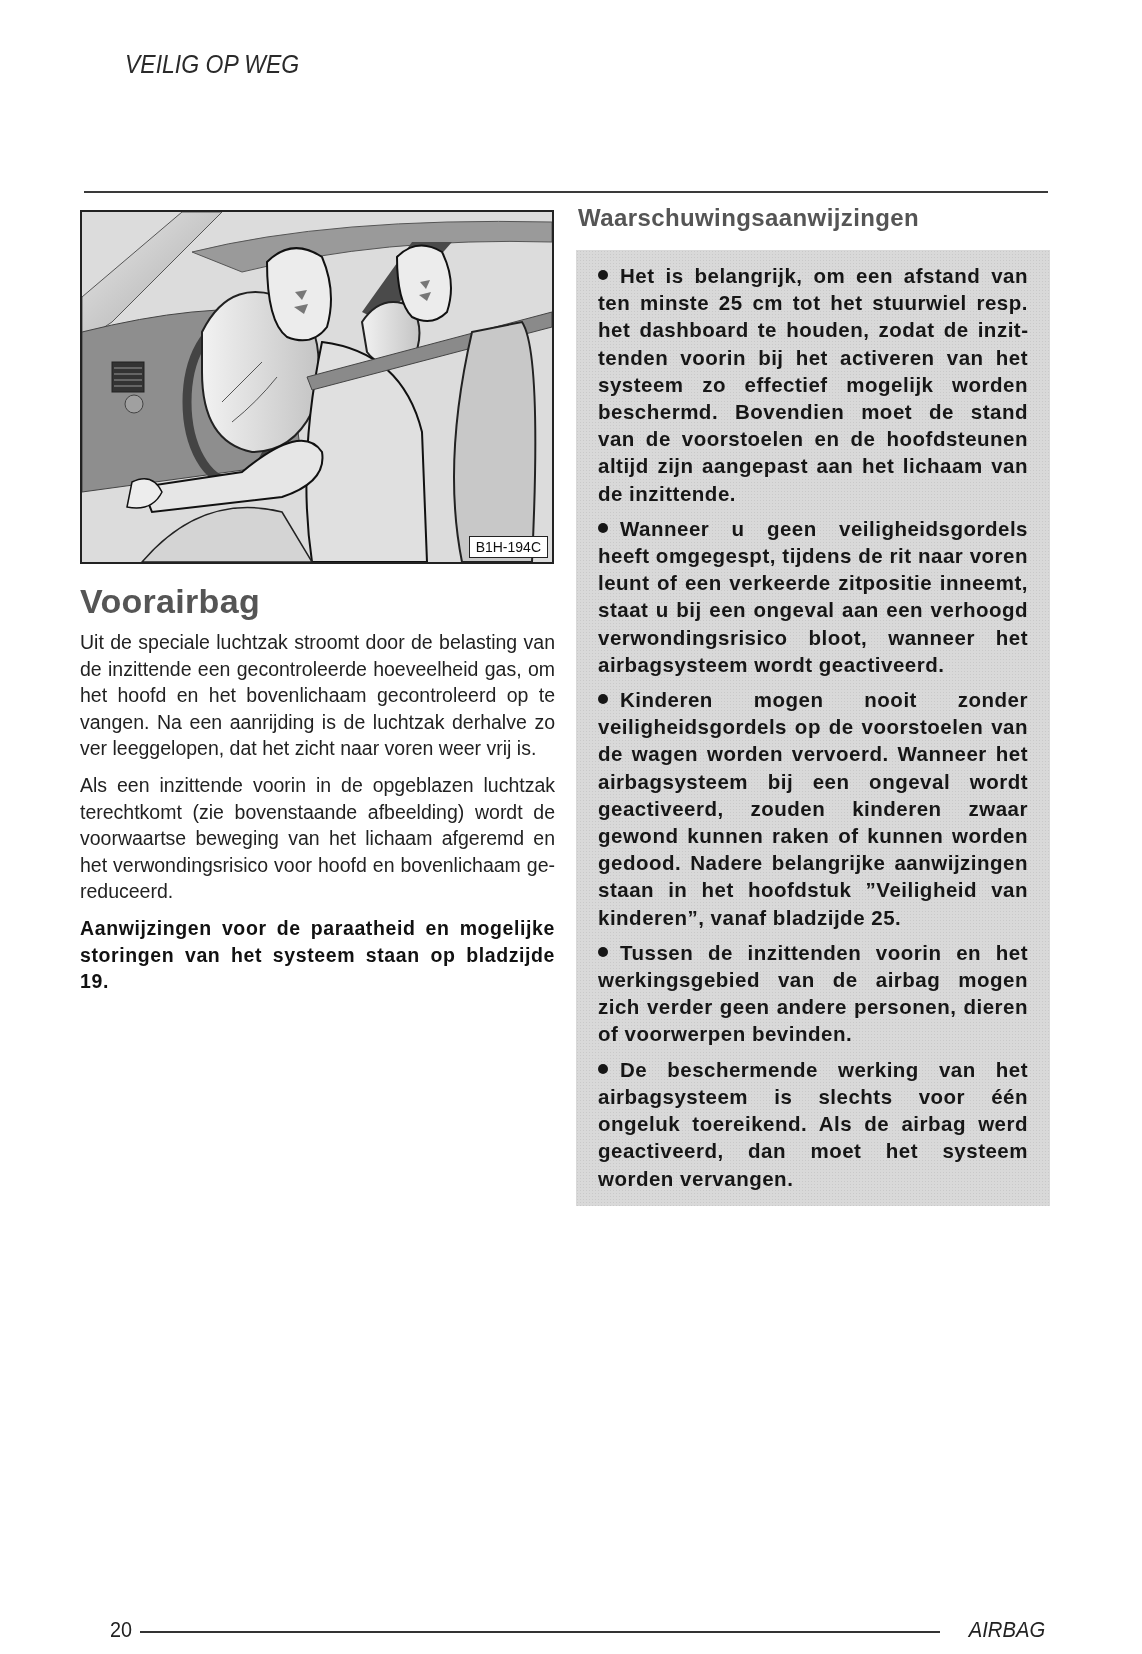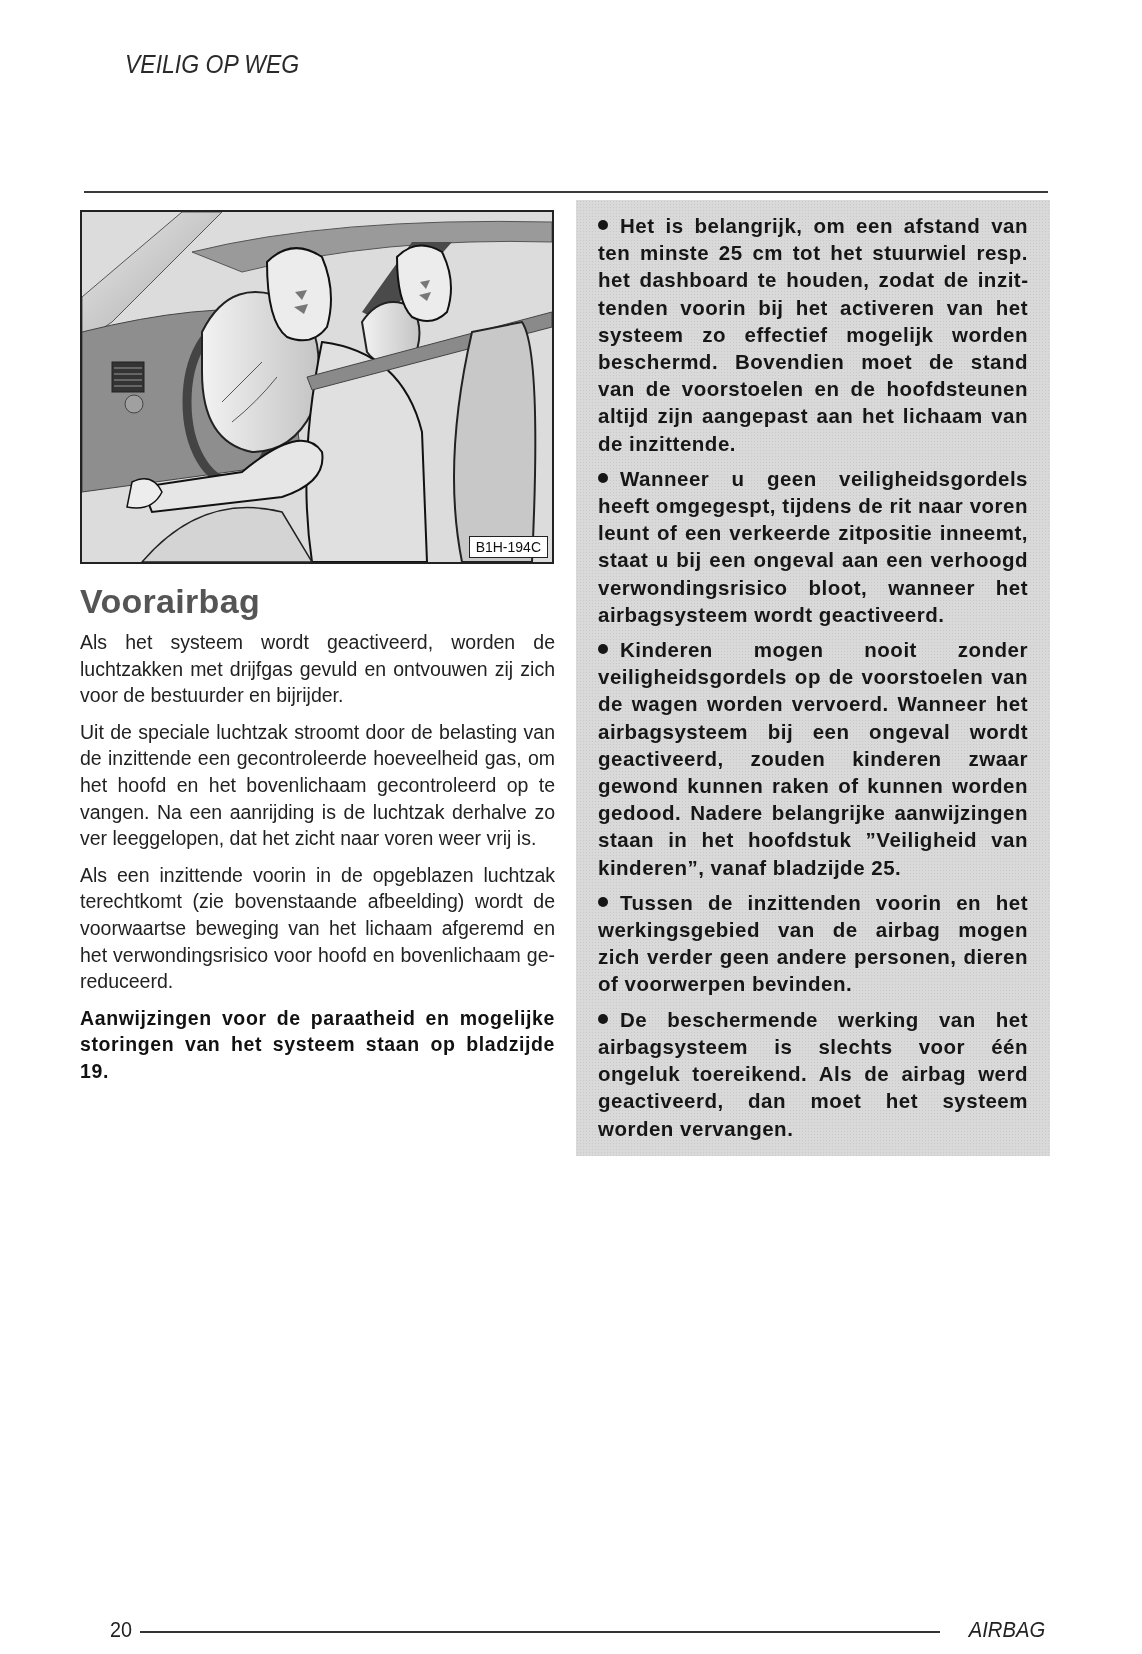--- a/index.html
+++ b/index.html
@@ -85,27 +85,27 @@
 
       <path d="M160 260 Q220 210 240 240 Q245 270 200 285 L70 300 L60 275 Z" fill="#e6e6e6" stroke="#111" stroke-width="2"></path>
       <path d="M50 270 Q70 260 80 280 Q70 300 45 295 Z" fill="#ededed" stroke="#111" stroke-width="1.5"></path>
 
       <path d="M60 350 Q120 280 200 300 L230 350 Z" fill="#d4d4d4" stroke="#222" stroke-width="1.5"></path>
     </svg>
     <div class="fig-label">B1H-194C</div>
   </div>
 
   <h2 class="sec">Voorairbag</h2>
-  <p>Als het systeem wordt geactiveerd, worden de luchtzakken met drijfgas gevuld en ont­vouwen zij zich voor de bestuurder en bijrij­der.</p>
   <p>Uit de speciale luchtzak stroomt door de be­lasting van de inzittende een gecontroleer­de hoeveelheid gas, om het hoofd en het bovenlichaam gecontroleerd op te vangen. Na een aanrijding is de luchtzak derhalve zo ver leeggelopen, dat het zicht naar voren weer vrij is.</p>
   <p>Als een inzittende voorin in de opgeblazen luchtzak terechtkomt (zie bovenstaande af­beelding) wordt de voorwaartse beweging van het lichaam afgeremd en het verwon­dingsrisico voor hoofd en bovenlichaam ge­reduceerd.</p>
   <p class="bold">Aanwijzingen voor de paraatheid en mogelijke storingen van het sys­teem staan op bladzijde 19.</p>
 </div>
 
 <div class="right-col">
+  <h2 class="sec">Waarschuwingsaanwijzingen</h2>
   <div class="warn-box">
     <p class="warn-item"><span class="bullet"></span><span>Het is belangrijk, om een af­stand van ten minste 25 cm tot het stuurwiel resp. het dash­board te houden, zodat de inzit­tenden voorin bij het activeren van het systeem zo effectief mo­gelijk worden beschermd. Bo­vendien moet de stand van de voorstoelen en de hoofdsteunen altijd zijn aangepast aan het li­chaam van de inzittende.</span></p>
     <p class="warn-item"><span class="bullet"></span><span>Wanneer u geen veiligheids­gordels heeft omgegespt, tijdens de rit naar voren leunt of een ver­keerde zitpositie inneemt, staat u bij een ongeval aan een ver­hoogd verwondingsrisico bloot, wanneer het airbagsysteem wordt geactiveerd.</span></p>
     <p class="warn-item"><span class="bullet"></span><span>Kinderen mogen nooit zonder veiligheidsgordels op de voor­stoelen van de wagen worden vervoerd. Wanneer het airbagsys­teem bij een ongeval wordt geac­tiveerd, zouden kinderen zwaar gewond kunnen raken of kunnen worden gedood. Nadere belan­grijke aanwijzingen staan in het hoofdstuk ”Veiligheid van kinde­ren”, vanaf bladzijde 25.</span></p>
     <p class="warn-item"><span class="bullet"></span><span>Tussen de inzittenden voorin en het werkingsgebied van de air­bag mogen zich verder geen an­dere personen, dieren of voor­werpen bevinden.</span></p>
     <p class="warn-item"><span class="bullet"></span><span>De beschermende werking van het airbagsysteem is slechts voor één ongeluk toereikend. Als de airbag werd geactiveerd, dan moet het systeem worden ver­vangen.</span></p>
   </div>
 </div>
 
 <div class="footer">

